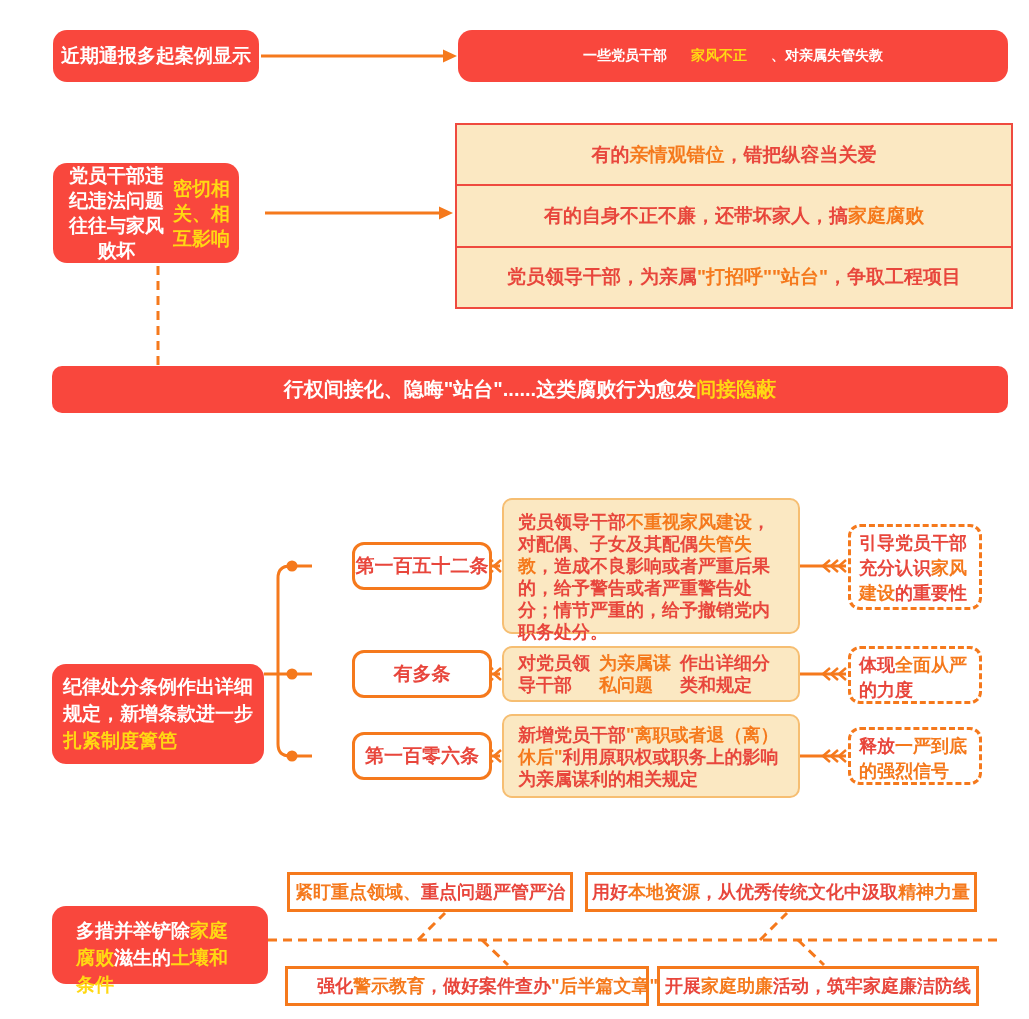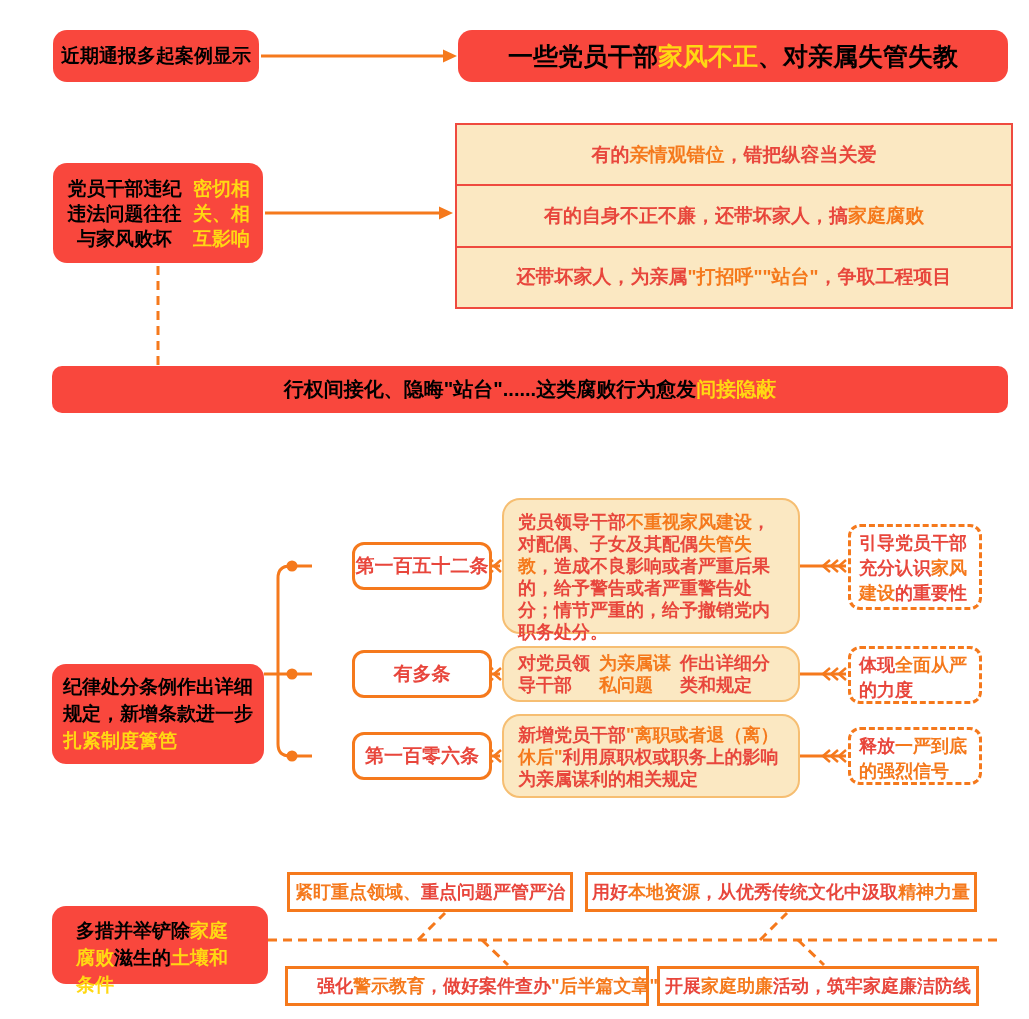--- a/index.html
+++ b/index.html
@@ -4,42 +4,42 @@
 <style>
   html,body{margin:0;padding:0;background:#fff;}
   .canvas{position:relative;width:1029px;height:1019px;background:#fff;overflow:hidden;
           font-family:"Liberation Sans","DejaVu Sans",sans-serif;font-weight:bold;}
   .abs{position:absolute;box-sizing:border-box;z-index:2;}
   .connectors{position:absolute;left:0;top:0;z-index:1;pointer-events:none;}
   .red-box{background:var(--red-fill,#F9473D);color:#fff;border-radius:14px;}
   .center{display:flex;align-items:center;justify-content:center;text-align:center;}
   .nowrap{white-space:nowrap;}
   
-  .seg-w{color:#000000;}
+  .seg-w{color:#ffffff;}
   .seg-y{color:var(--yellow,#FFD813);}
   .seg-r{color:var(--red-text,#E8463C);}
   .seg-o{color:var(--orange,#F5791C);}
   
   .s1-left{left:53px;top:30px;width:206px;height:52px;font-size:19px;}
-  .s1-right{left:458px;top:30px;width:550px;height:52px;font-size:25px;}
-  
-  .s2-left{left:53px;top:163px;width:210px;height:100px;font-size:19px;line-height:25px;padding:10px 8px;}
+  .s1-right{left:458px;top:30px;width:550px;height:52px;font-size:14px;gap:24px;}
+  
+  .s2-left{left:53px;top:163px;width:186px;height:100px;font-size:19px;line-height:25px;padding:10px 8px;}
   .s2-panel{left:455px;top:123px;width:558px;height:186px;background:var(--cream,#FBE8C2);
             border:2px solid var(--panel-border,#EF4A3F);display:flex;flex-direction:column;}
   .example-row{flex:1;font-size:19px;color:var(--red-text,#E8463C);}
   .example-row.divided{border-bottom:2px solid var(--panel-border,#EF4A3F);}
   
   .s3-banner{left:52px;top:366px;width:956px;height:47px;font-size:20px;border-radius:10px;}
   
   .s4-left{left:52px;top:624px;width:212px;height:100px;font-size:19px;line-height:27px;padding:9px 11px;margin-top:40px;}
   .clause-node{width:140px;height:48px;left:312px;background:#fff;border:3px solid var(--orange,#F5791C);
                border-radius:12px;color:var(--red-text,#E8463C);font-size:19px;margin-left:40px;}
   .node-1{top:542px;} .node-2{top:650px;} .node-3{top:732px;}
   .detail-card{left:502px;width:298px;background:var(--cream,#FBE8C2);border:2px solid var(--cream-border,#F6BE72);
-               border-radius:18px;color:var(--red-text,#E8463C);font-size:18px;line-height:22px;}
+               border-radius:10px;color:var(--red-text,#E8463C);font-size:18px;line-height:22px;}
   .detail-1{top:498px;height:136px;padding:11px 14px;}
   .detail-2{top:646px;height:56px;padding:5px 14px;display:flex;align-items:center;}
   .detail-3{top:714px;height:84px;padding:8px 14px;}
   .takeaway-card{left:848px;width:134px;background:#fff;border:3px dashed var(--orange,#F5791C);
                  border-radius:12px;color:var(--red-text,#E8463C);font-size:18px;line-height:25px;padding:4px 8px;}
   .take-1{top:524px;height:86px;}
   .take-2{top:646px;height:58px;}
   .take-3{top:727px;height:58px;}
   
   .s5-left{left:52px;top:906px;width:216px;height:78px;font-size:19px;line-height:27px;padding:11px 24px;}
@@ -148,21 +148,21 @@
     <div class="example-row divided center">
         <span class="seg-r">有的</span>
         <span class="seg-o">亲情观错位</span>
         <span class="seg-r">，错把纵容当关爱</span>
       </div>
     <div class="example-row divided center">
         <span class="seg-r">有的自身不正不廉，还带坏家人，搞</span>
         <span class="seg-o">家庭腐败</span>
       </div>
     <div class="example-row center">
-        <span class="seg-r">还带坏家人，为亲属</span>
+        <span class="seg-r">党员领导干部，为亲属</span>
         <span class="seg-o">"打招呼""站台"</span>
         <span class="seg-r">，争取工程项目</span>
       </div>
   </div>
 
   <div class="abs red-box center nowrap s3-banner">
       <span class="seg-w">行权间接化、隐晦"站台"......这类腐败行为愈发</span>
       <span class="seg-y">间接隐蔽</span>
     </div>
 

